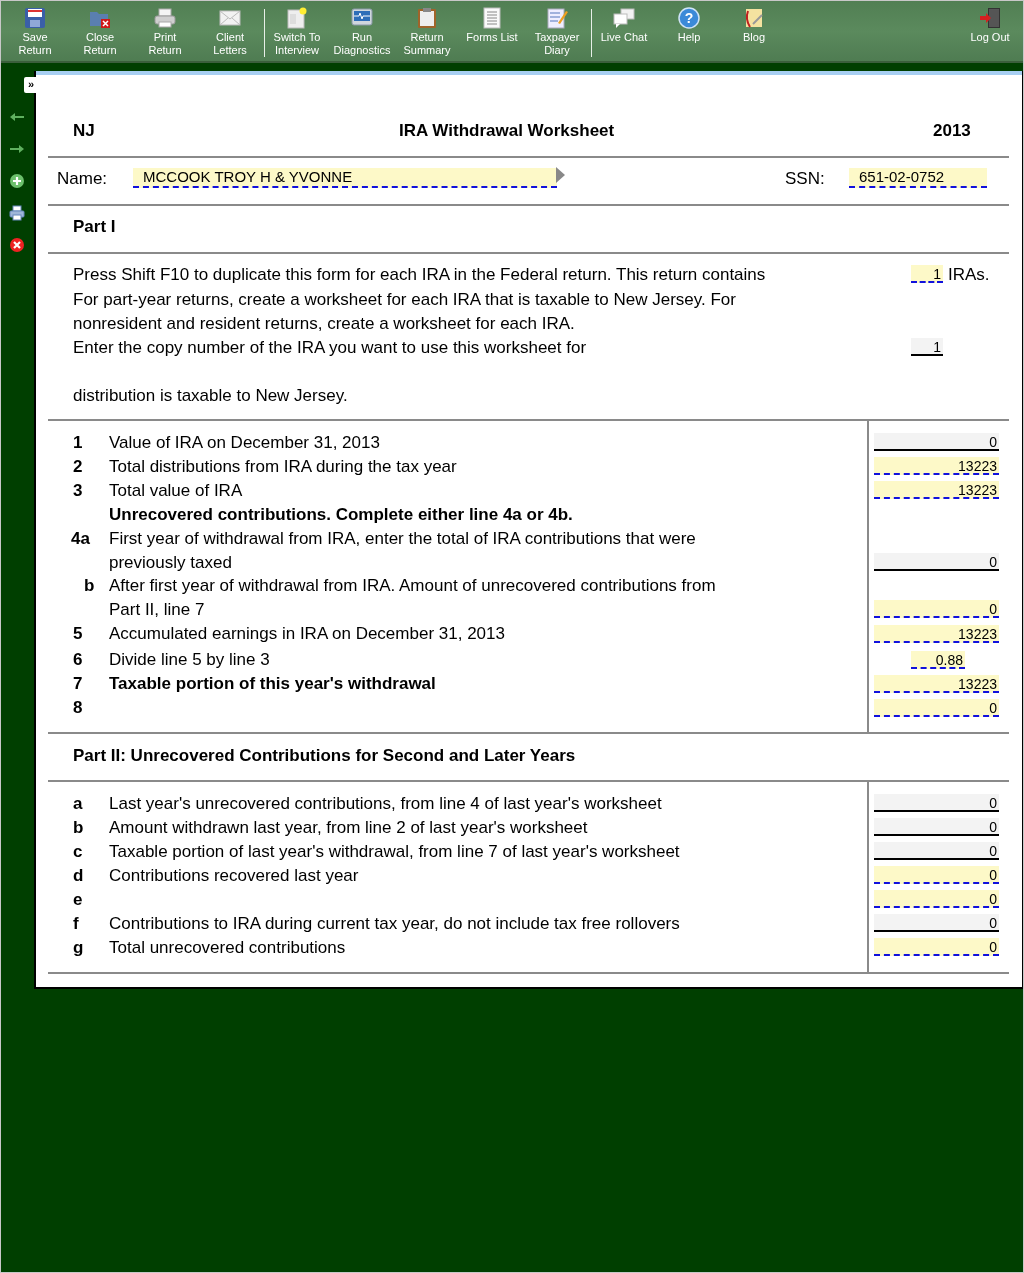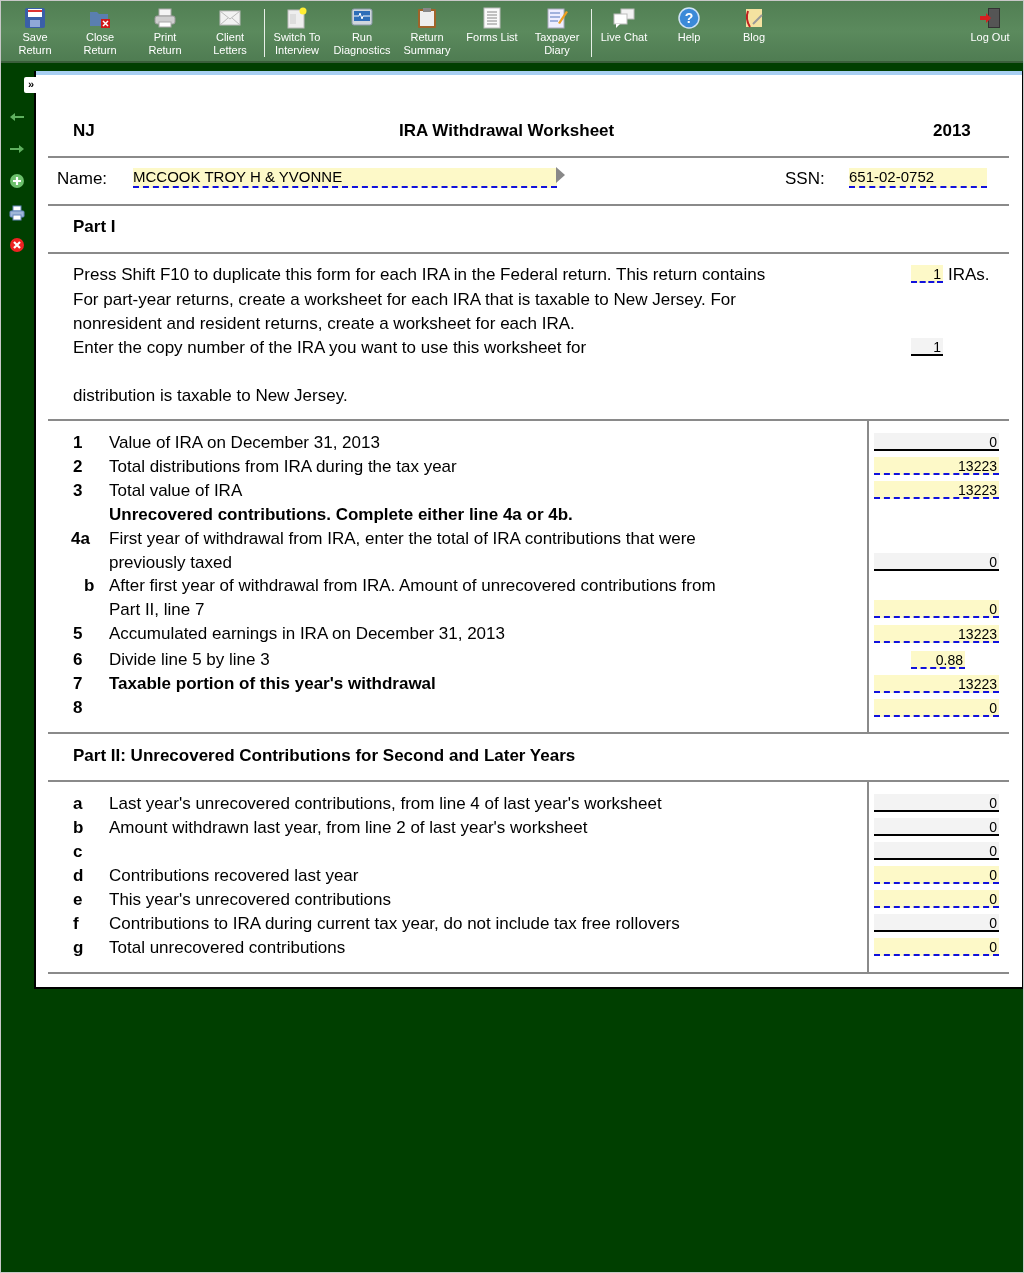--- a/index.html
+++ b/index.html
@@ -43,21 +43,21 @@
   .vline { position: absolute; width: 2px; background: #8a8a8a; }
   .t17 { font-size: 17px; }
   .bold { font-weight: bold; }
 
   .fld {
     position: absolute; height: 18px; text-align: right; padding-right: 2px;
     font-size: 14px; line-height: 18px; color: #000; cursor: text;
   }
   .fld.input { background: #fdf9c8; border-bottom: 2px dashed #1111dd; }
   .fld.calc { background: #f3f3f3; border-bottom: 2px solid #000; }
-  .fld.left { text-align: left; padding-left: 0; }
+  .fld.left { text-align: left; padding-left: 10px; }
   .arrow-tri {
     position: absolute; width: 0; height: 0;
     border-top: 8px solid transparent; border-bottom: 8px solid transparent;
     border-left: 9px solid #888; cursor: pointer;
   }
   .lbl-num { position: absolute; font-size: 17px; font-weight: bold; }
   .lbl-txt { position: absolute; font-size: 17px; white-space: nowrap; }
 </style>
 </head>
 <body>
@@ -293,28 +293,28 @@
 
   <div class="lbl-num" style="left:37px; top:723px">a</div>
   <div class="lbl-txt" style="left:73px; top:723px">Last year's unrecovered contributions,  from line 4 of last year's worksheet</div>
   <div class="fld calc" style="left:838px; top:723px; width:125px">0</div>
 
   <div class="lbl-num" style="left:37px; top:747px">b</div>
   <div class="lbl-txt" style="left:73px; top:747px">Amount withdrawn last year,  from line 2 of last year's worksheet</div>
   <div class="fld calc" style="left:838px; top:747px; width:125px">0</div>
 
   <div class="lbl-num" style="left:37px; top:771px">c</div>
+  <div class="lbl-txt" style="left:73px; top:771px">Taxable portion of last year's withdrawal,  from line 7 of last year's worksheet</div>
   <div class="fld calc" style="left:838px; top:771px; width:125px">0</div>
 
   <div class="lbl-num" style="left:37px; top:795px">d</div>
   <div class="lbl-txt" style="left:73px; top:795px">Contributions recovered last year</div>
   <div class="fld input" style="left:838px; top:795px; width:125px">0</div>
 
   <div class="lbl-num" style="left:37px; top:819px">e</div>
-  <div class="lbl-txt" style="left:73px; top:819px">This year's unrecovered contributions</div>
   <div class="fld input" style="left:838px; top:819px; width:125px">0</div>
 
   <div class="lbl-num" style="left:37px; top:843px">f</div>
   <div class="lbl-txt" style="left:73px; top:843px">Contributions to IRA during current tax year,  do not include tax free rollovers</div>
   <div class="fld calc" style="left:838px; top:843px; width:125px">0</div>
 
   <div class="lbl-num" style="left:37px; top:867px">g</div>
   <div class="lbl-txt" style="left:73px; top:867px">Total unrecovered contributions</div>
   <div class="fld input" style="left:838px; top:867px; width:125px">0</div>
 

